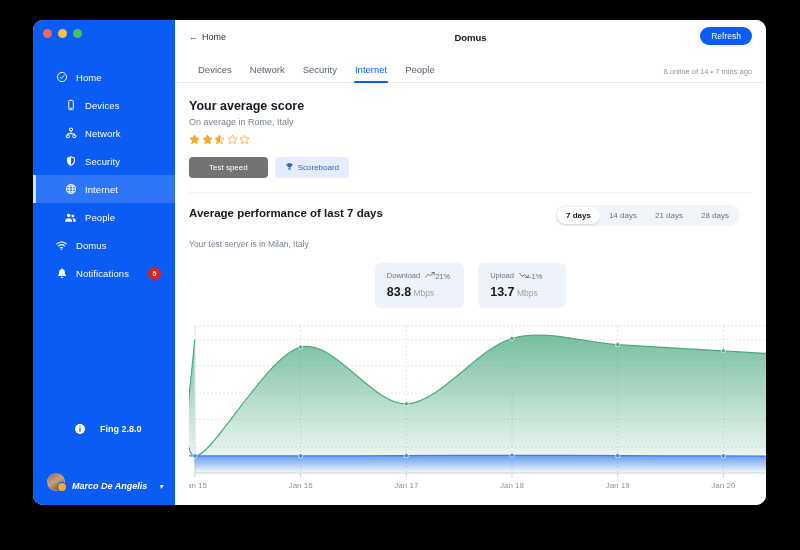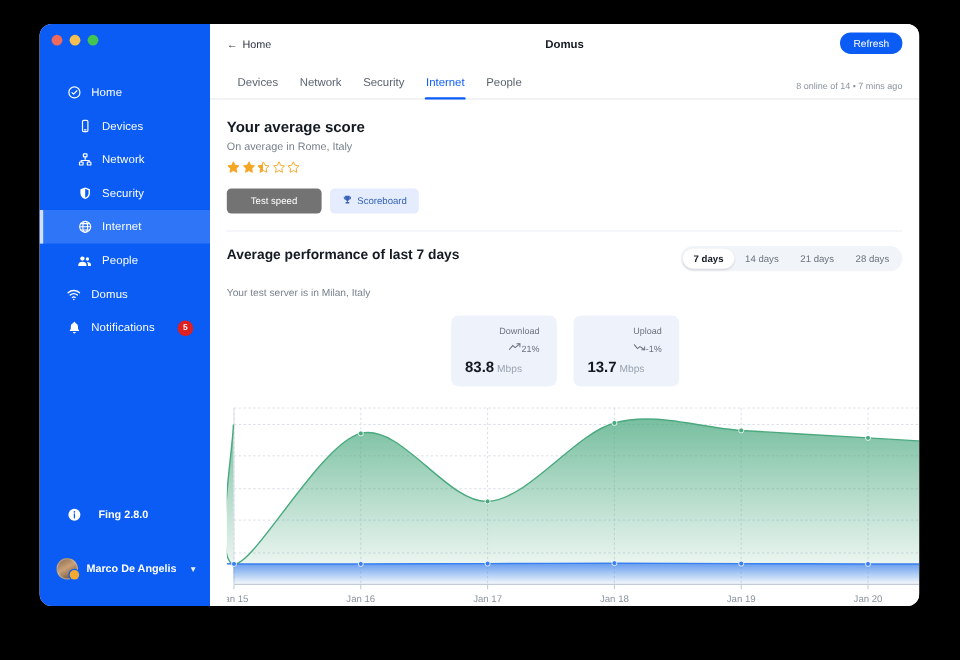--- a/index.html
+++ b/index.html
@@ -61,28 +61,29 @@
     position: absolute; right: 14px;
     background: #e02020; color: #fff;
     font-size: 7px; font-weight: bold;
     width: 13px; height: 13px; border-radius: 50%;
     display: flex; align-items: center; justify-content: center;
   }
 
   #sidebar-footer { position: absolute; left: 0; bottom: 14px; width: 100%; }
   #version-row {
     display: flex; align-items: center;
-    padding-left: 22px; height: 24px;
+    padding-left: 40px; height: 24px;
     font-size: 9px; font-weight: bold;
   }
   #version-row .nav-ico { margin-right: 14px; }
   #user-row {
-    display: flex; align-items: center;
+    display: flex; align-items: flex-end;
     padding: 0 12px 0 14px; height: 34px; margin-top: 16px;
     cursor: pointer;
+    font-style: italic;
   }
   #avatar {
     width: 18px; height: 18px; border-radius: 50%;
     background: linear-gradient(150deg,#8a6b4e 0%,#c9a077 45%,#5e4632 100%);
     position: relative; flex: 0 0 18px; margin-right: 7px;
     border: 1px solid rgba(255,255,255,.25);
   }
   #avatar::after {
     content: ""; position: absolute; right: -2px; bottom: -1px;
     width: 8px; height: 8px; border-radius: 50%;
@@ -150,40 +151,40 @@
     font-size: 8px; padding: 5px 10px; border-radius: 4px;
     cursor: pointer; font-family: inherit;
     display: flex; align-items: center; gap: 4px;
   }
 
   
   #perf-header { padding-top: 14px; position: relative; }
   #perf-title { font-size: 11.5px; font-weight: bold; color: #131a22; }
   #perf-sub { font-size: 8.5px; color: #78828d; margin-top: 20px; }
   #range-switch {
-    position: absolute; right: 0; top: 12px;
+    position: absolute; right: 12px; top: 12px;
     background: #f1f4f8; border-radius: 11px;
     padding: 2px; display: flex;
   }
   .range-opt {
     font-size: 8px; color: #6a747f;
     padding: 4px 9px; border-radius: 10px; cursor: pointer;
     white-space: nowrap;
   }
   .range-opt.active {
     background: #fff; color: #131a22; font-weight: bold;
     box-shadow: 0 1px 2px rgba(16,24,40,.14);
   }
 
   #stat-cards { display: flex; gap: 14px; justify-content: center; margin-top: 14px; }
   .stat-card {
     background: #eef2fb; border-radius: 6px;
     padding: 8px 14px 9px 12px; min-width: 88px;
   }
-  .stat-top { display: flex; align-items: flex-end; gap: 5px; flex-direction: column; }
+  .stat-top { display: flex; align-items: flex-start; gap: 5px; }
   .stat-label { font-size: 7.5px; color: #6a747f; }
   .stat-trend { font-size: 7.5px; color: #6a747f; display: flex; align-items: center; gap: 0; }
   .stat-value { margin-top: 4px; font-size: 8.5px; color: #9aa3ae; }
   .stat-value b { font-size: 12.5px; color: #131a22; }
 
   
   #chart-wrap { position: relative; margin-top: 10px; height: 180px; }
   #chart-svg { display: block; }
   .axis-text { font-size: 8px; fill: #8a939e; font-family: "Liberation Sans", sans-serif; }
 </style>

